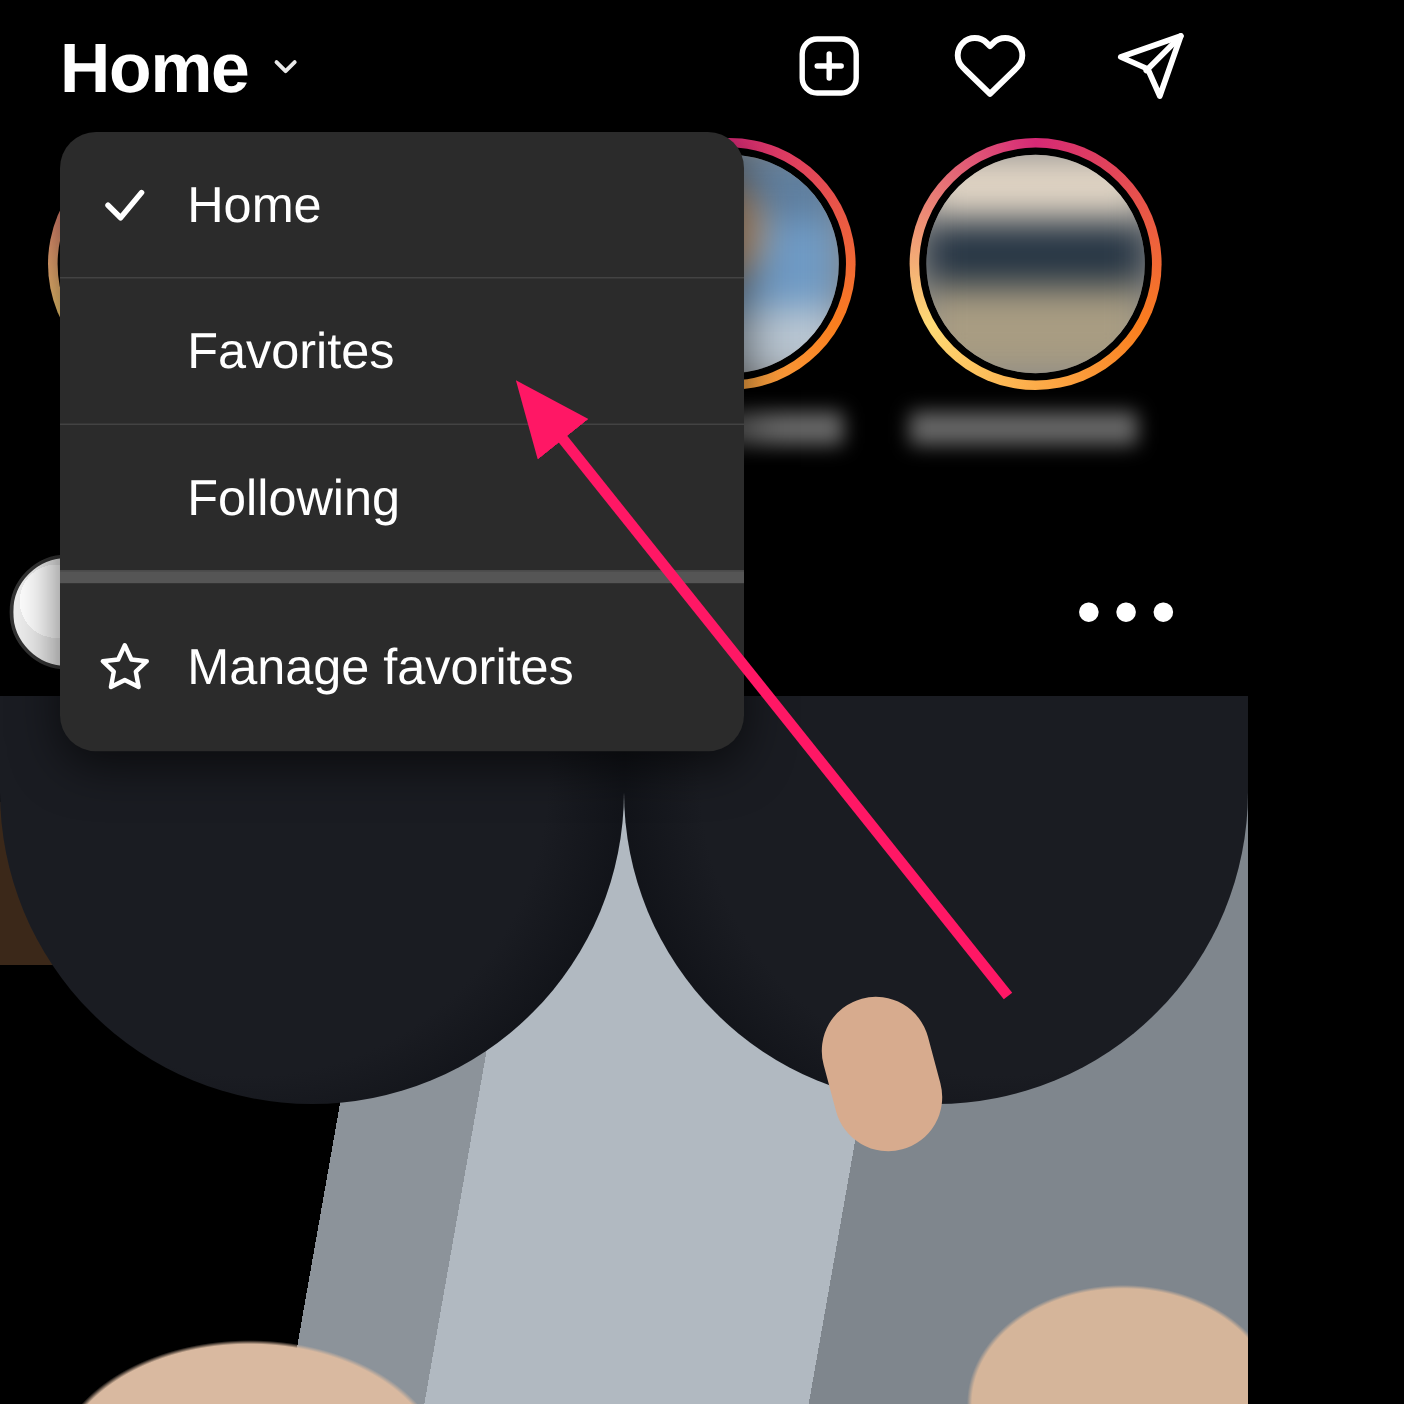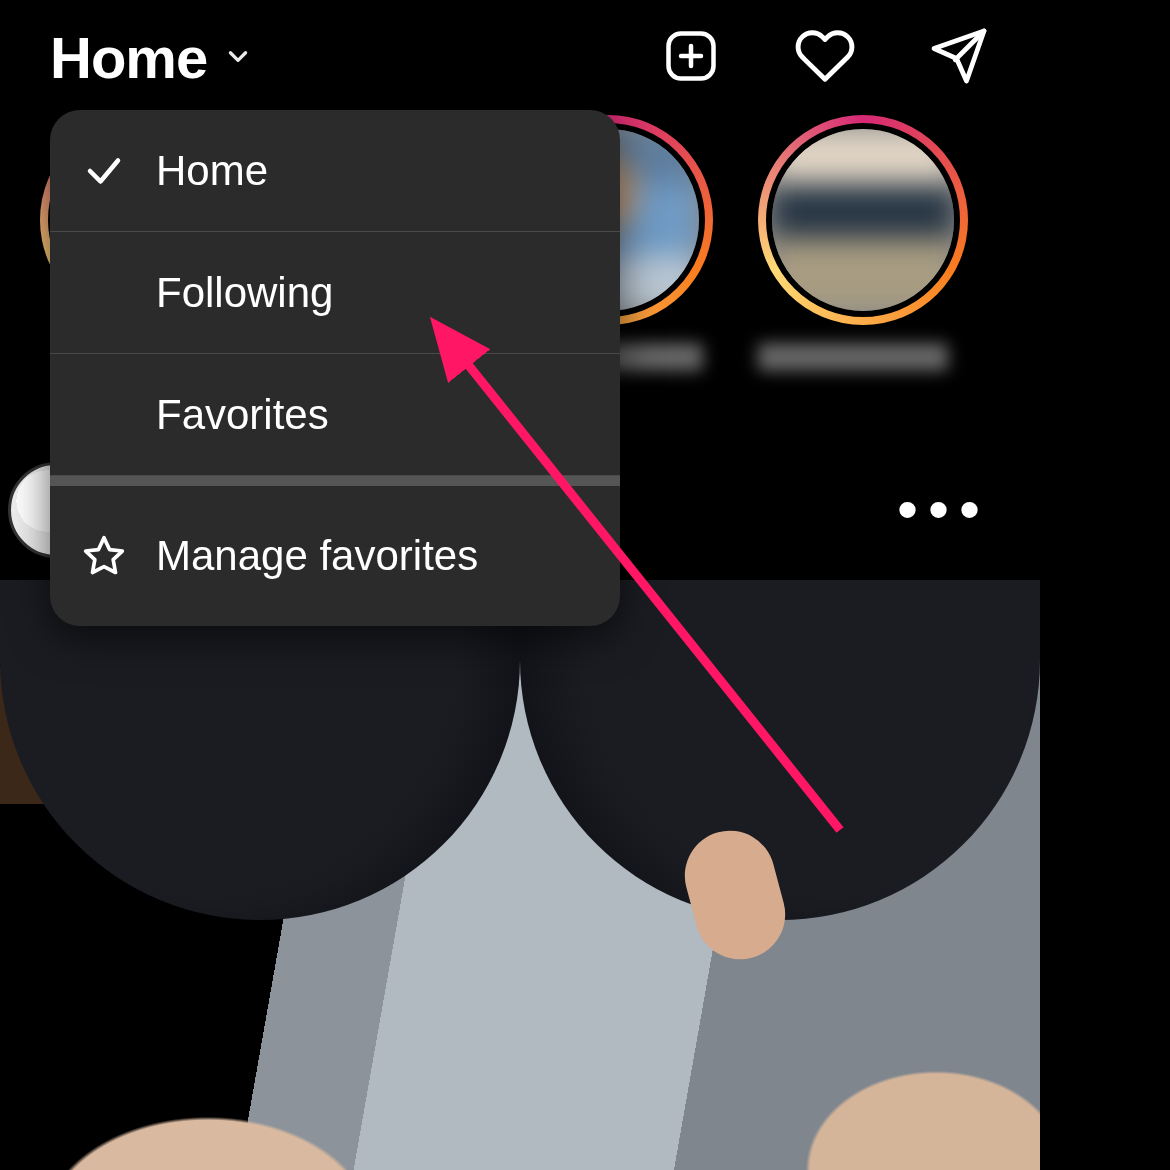--- a/index.html
+++ b/index.html
@@ -151,25 +151,25 @@
     <div class="dd-item">
       <span class="dd-icon">
         <svg width="42" height="42" viewBox="0 0 24 24" fill="none" stroke="#fff" stroke-width="2.6" stroke-linecap="round" stroke-linejoin="round">
             <polyline points="4 12 10 18 20 6"></polyline>
           </svg>
       </span>
       <span>Home</span>
     </div>
     <div class="dd-item">
       <span class="dd-icon"></span>
-      <span>Following</span>
+      <span>Favorites</span>
     </div>
     <div class="dd-item">
       <span class="dd-icon"></span>
-      <span>Favorites</span>
+      <span>Following</span>
     </div>
     <div class="dd-sep"></div>
     <div class="dd-item manage">
       <span class="dd-icon">
         <svg width="44" height="44" viewBox="0 0 24 24" fill="none" stroke="#fff" stroke-width="2" stroke-linecap="round" stroke-linejoin="round">
           <polygon points="12 2 15 8.5 22 9.3 17 14 18.3 21 12 17.8 5.7 21 7 14 2 9.3 9 8.5 12 2"></polygon>
         </svg>
       </span>
       <span>Manage favorites</span>
     </div>

